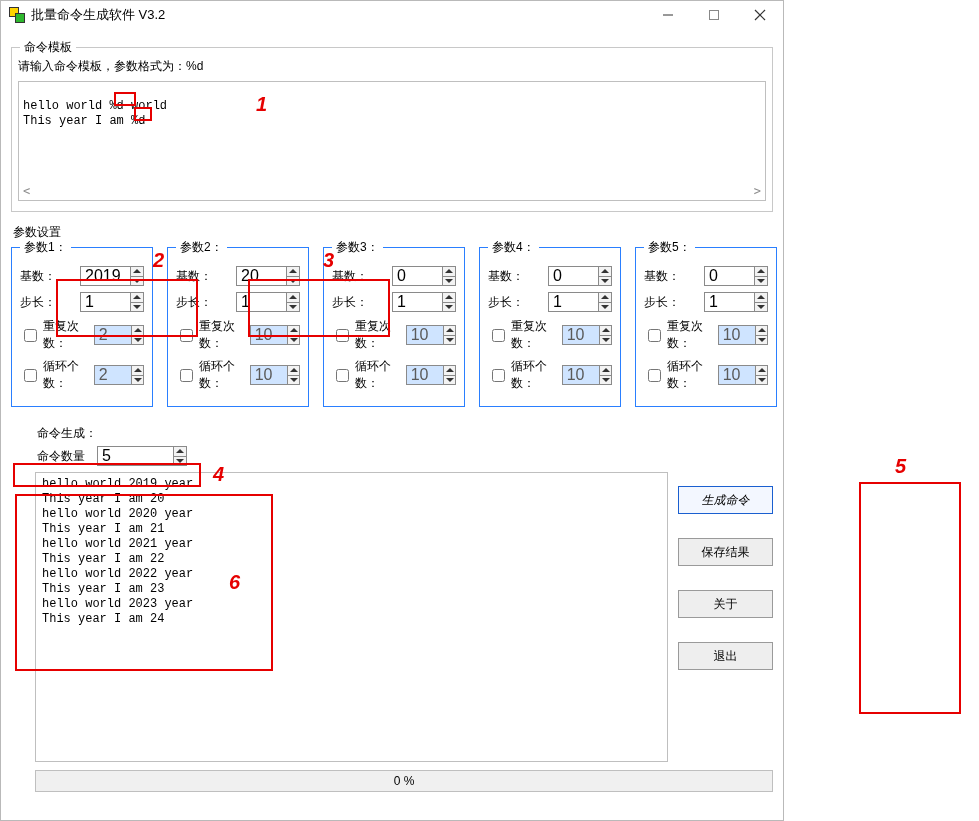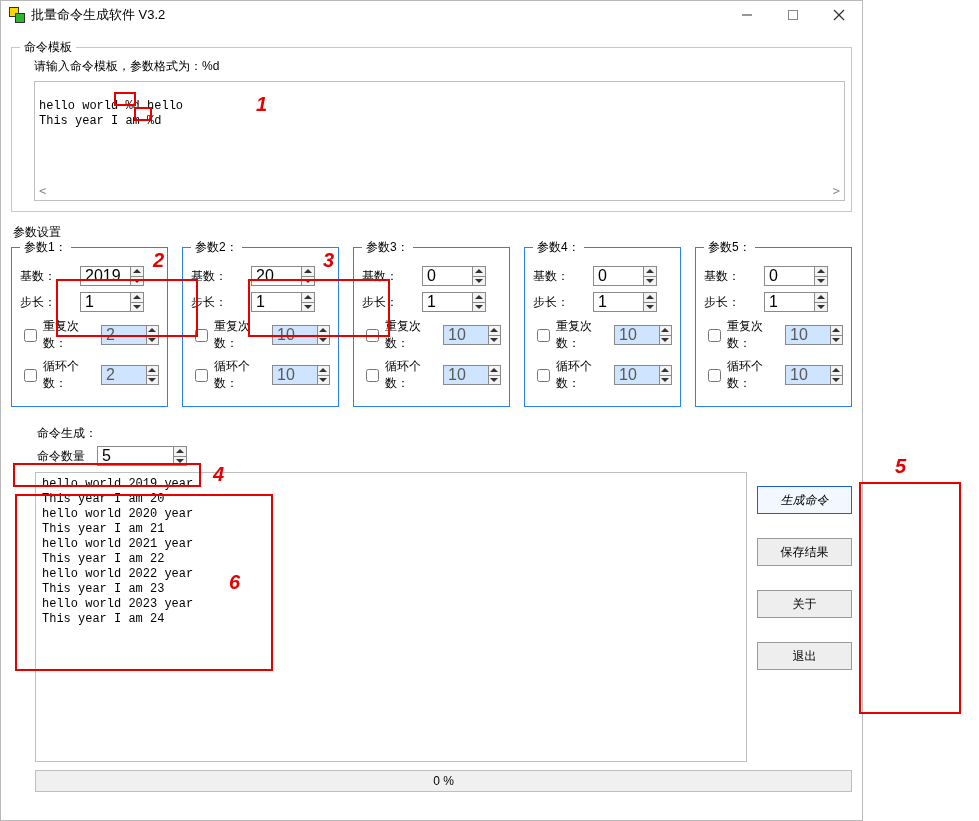--- a/index.html
+++ b/index.html
@@ -8,21 +8,21 @@
     font-family: "Microsoft YaHei", "SimSun", Arial, sans-serif;
     font-size: 12px;
     background: #fff;
     color: #000;
     width: 979px;
     height: 821px;
     overflow: hidden;
   }
   .window {
     border: 1px solid #b9b9b9;
-    width: 863px;
+    width: 784px;
     height: 821px;
     position: relative;
     background: #fff;
   }
   .titlebar {
     height: 28px;
     display: flex;
     align-items: center;
     padding: 0 2px;
     position: relative;
@@ -282,25 +282,25 @@
         <svg width="12" height="12">
             <line x1="1" y1="1" x2="11" y2="11" stroke="#333" stroke-width="1.2"></line>
             <line x1="11" y1="1" x2="1" y2="11" stroke="#333" stroke-width="1.2"></line>
           </svg>
       </div>
     </div>
   </div>
 
   <div class="client">
 
-    <div class="groupbox" style="padding-bottom:4px;padding-left:16px;">
+    <div class="groupbox" style="padding-bottom:4px;">
       <span class="legend">命令模板</span>
       <div class="hint">请输入命令模板，参数格式为：%d</div>
       <div class="template-text">
-<span>hello world </span><span style="outline:0px solid transparent">%d </span><span>hello</span>
+<span>hello world </span><span style="outline:0px solid transparent">%d </span><span>world</span>
 <span>This year I am </span><span>%d</span>
         <div class="scroll-end">
           <span>&lt;</span>
           <span>&gt;</span>
         </div>
       </div>
     </div>
 
     <div class="params-title">参数设置</div>
 

